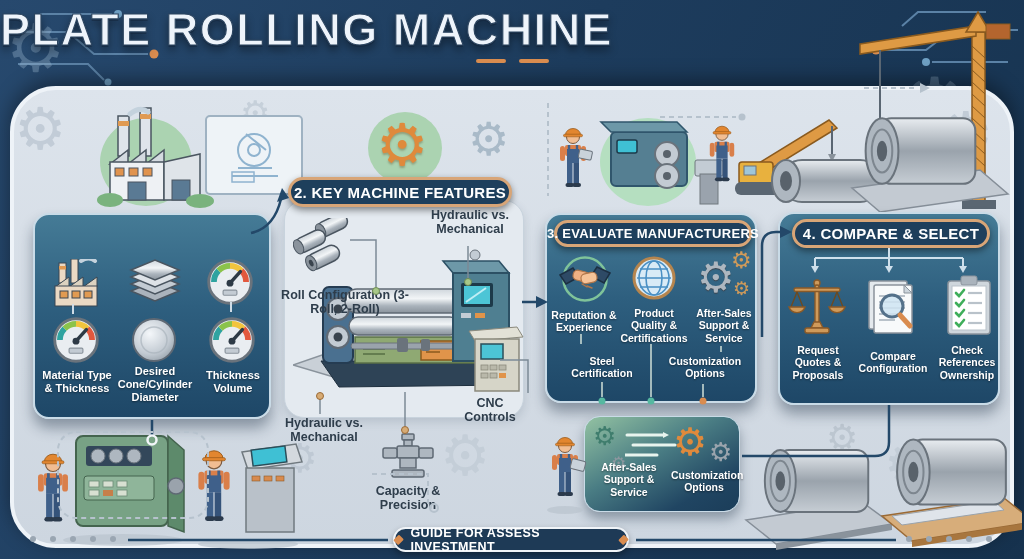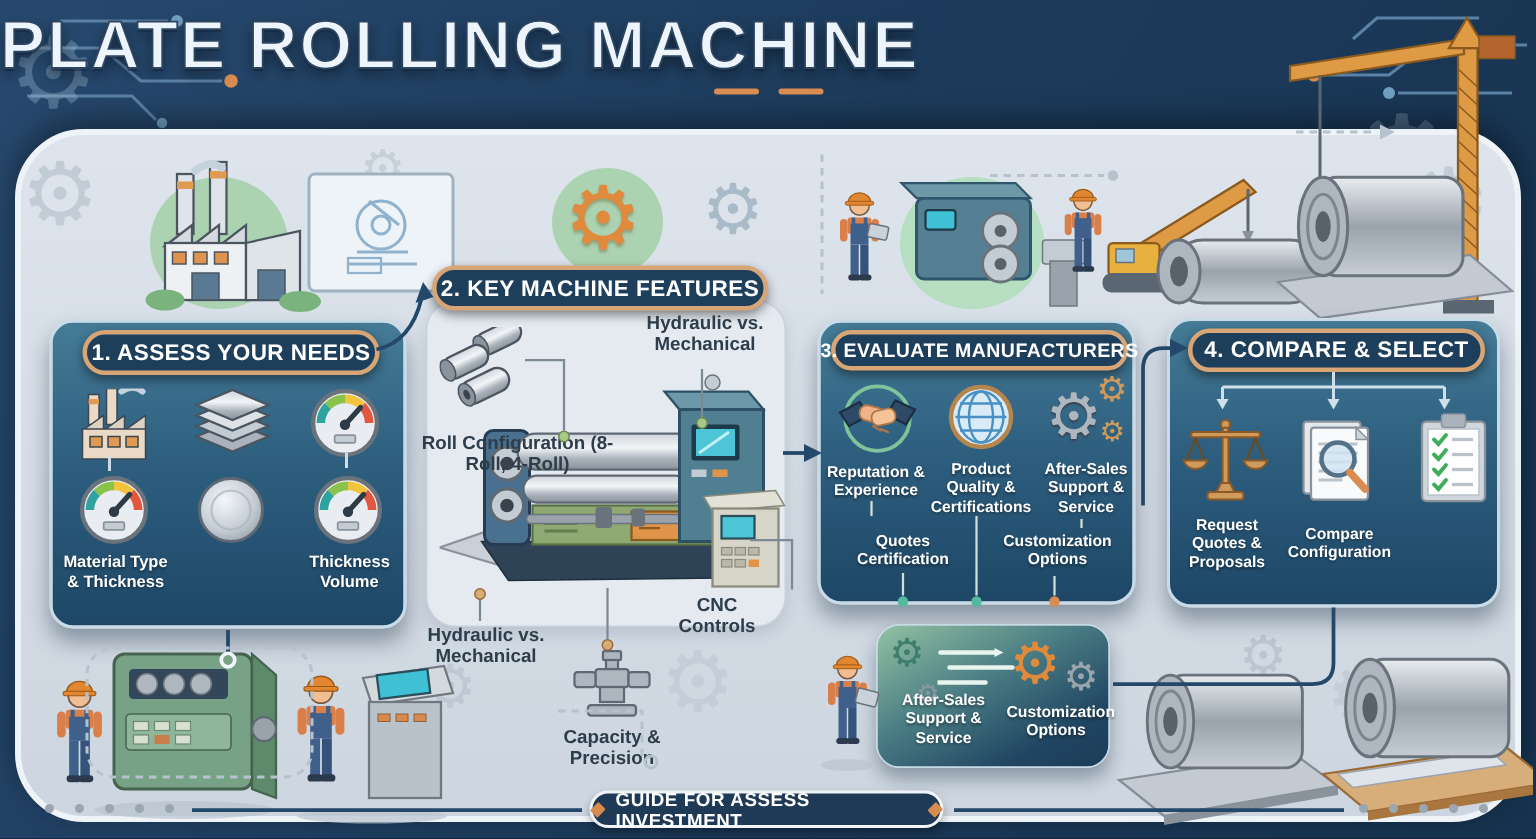--- a/index.html
+++ b/index.html
@@ -190,23 +190,20 @@
     <polygon points="128,10 140,30 116,30" fill="#de9a44" stroke="#8a5a1e" stroke-width="1.5"></polygon>
     <rect x="136" y="22" width="24" height="15" fill="#b4652e" stroke="#8a5a1e"></rect>
     <line x1="30" y1="48" x2="30" y2="118" stroke="#5a6672" stroke-width="2"></line>
     <path d="M26 118 h8 l-4 10 z" fill="#8a939c"></path>
     <rect x="112" y="198" width="34" height="9" fill="#5a6672"></rect>
     <polygon points="2,186 130,168 158,192 30,210" fill="#c3cad2" stroke="#858e98" stroke-width="1.5"></polygon>
     <use href="#coil" x="10" y="108" width="124" height="82"></use>
   </svg>
 
   <div class="card" style="left:33px;top:213px;width:238px;height:206px">
-    <div class="pill" style="left:20px;top:5px;width:198px;height:30px;font-size:15px">
-      <span>1. ASSESS YOUR NEEDS</span>
-    </div>
     <svg class="abs" style="left:16px;top:44px" width="54" height="50" viewBox="0 0 54 50">
       <rect x="8" y="4" width="7" height="20" fill="#ead9c4" stroke="#3a4652"></rect>
       <rect x="8" y="7" width="7" height="3.5" fill="#e09a52"></rect>
       <rect x="20" y="0" width="7" height="24" fill="#ead9c4" stroke="#3a4652"></rect>
       <path d="M30 2 q8 -5 14 0" stroke="#c4d2dd" stroke-width="4" fill="none" stroke-linecap="round"></path>
       <polygon points="4,28 18,18 18,28 32,18 32,28 46,18 46,28" fill="#dcd2c0" stroke="#3a4652"></polygon>
       <rect x="4" y="27" width="42" height="20" fill="#ead9c4" stroke="#3a4652"></rect>
       <rect x="9" y="32" width="8" height="7" fill="#e09a52" stroke="#3a4652"></rect>
       <rect x="21" y="32" width="8" height="7" fill="#e09a52" stroke="#3a4652"></rect>
       <rect x="33" y="32" width="8" height="7" fill="#e09a52" stroke="#3a4652"></rect>
@@ -245,20 +242,21 @@
       <circle cx="20" cy="20" r="18.5" fill="#e9edf1" stroke="#6a737c" stroke-width="2.5"></circle>
       <path d="M6 20 A14 14 0 0 1 10.1 10.1" stroke="#2fa3a0" stroke-width="5" fill="none"></path>
       <path d="M10.1 10.1 A14 14 0 0 1 20 6" stroke="#8bc34a" stroke-width="5" fill="none"></path>
       <path d="M20 6 A14 14 0 0 1 29.9 10.1" stroke="#f2c43d" stroke-width="5" fill="none"></path>
       <path d="M29.9 10.1 A14 14 0 0 1 34 20" stroke="#e2583e" stroke-width="5" fill="none"></path>
       <line x1="20" y1="21" x2="29" y2="11" stroke="#2e3a46" stroke-width="3" stroke-linecap="round"></line>
       <circle cx="20" cy="21" r="3" fill="#2e3a46"></circle>
       <rect x="14" y="27" width="12" height="4.5" rx="1" fill="#c3cbd3" stroke="#8a939c"></rect>
     </svg>
     <div class="wlabel" style="left:2px;top:154px;width:80px">Material Type &amp; Thickness</div>
+    <div class="wlabel" style="left:78px;top:150px;width:84px">Desired Cone/Cylinder Diameter</div>
     <div class="wlabel" style="left:160px;top:154px;width:76px">Thickness Volume</div>
   </div>
 
   <div class="s2panel"></div>
   <div class="pill" style="left:288px;top:177px;width:224px;height:30px;font-size:15px;z-index:5">
     <span>2. KEY MACHINE FEATURES</span>
   </div>
   <svg class="abs" style="left:293px;top:218px;z-index:4" width="58" height="56" viewBox="0 0 58 56">
     <g transform="translate(24,0) rotate(-26 15 9)">
       <rect x="0" y="0" width="32" height="15" rx="7.5" fill="url(#metal)" stroke="#4a5560" stroke-width="1.5"></rect>
@@ -267,21 +265,21 @@
     <g transform="translate(2,16) rotate(-26 15 9)">
       <rect x="0" y="0" width="32" height="15" rx="7.5" fill="url(#metal)" stroke="#4a5560" stroke-width="1.5"></rect>
       <ellipse cx="3" cy="7.5" rx="4.5" ry="7.5" fill="#8a939c" stroke="#4a5560"></ellipse>
     </g>
     <g transform="translate(14,32) rotate(-26 15 9)">
       <rect x="0" y="0" width="34" height="16" rx="8" fill="url(#metal)" stroke="#4a5560" stroke-width="1.5"></rect>
       <ellipse cx="3.5" cy="8" rx="5" ry="8" fill="#8a939c" stroke="#4a5560"></ellipse>
       <ellipse cx="3.5" cy="8" rx="2" ry="3.5" fill="#39434d"></ellipse>
     </g>
   </svg>
-  <div class="callout" style="left:280px;top:288px;width:130px;z-index:5">Roll Configuration (8-Roll, 4-Roll)</div>
+  <div class="callout" style="left:280px;top:288px;width:130px;z-index:5">Roll Configuration (3-Roll, 2-Roll)</div>
   <div class="callout" style="left:420px;top:208px;width:100px;z-index:5">Hydraulic vs. Mechanical</div>
   <svg class="abs" style="left:293px;top:243px;z-index:4" width="232" height="158" viewBox="0 0 232 158">
     <polygon points="0,122 58,102 112,116 54,138" fill="#c9d0d7" stroke="#8a939c" stroke-width="1.5"></polygon>
     <polygon points="28,118 198,118 216,142 46,144" fill="#2e4356" stroke="#1e2f3e"></polygon>
     <rect x="62" y="94" width="122" height="26" fill="#8fa973" stroke="#5a7047" stroke-width="1.5"></rect>
     <path d="M70 101 h22 M70 106 h22 M70 111 h22" stroke="#647d4f" stroke-width="2"></path>
     <rect x="128" y="98" width="36" height="19" fill="#e0944a" stroke="#8a5a1e" stroke-width="1.5"></rect>
     <path d="M133 104 h10 M133 109 h14" stroke="#8a5a1e" stroke-width="1.5"></path>
     <rect x="30" y="44" width="30" height="76" rx="6" fill="#4a7090" stroke="#253c52" stroke-width="2"></rect>
     <circle cx="45" cy="66" r="11" fill="#c3cbd3" stroke="#5f6974" stroke-width="2"></circle>
@@ -319,21 +317,21 @@
       <rect x="22" y="2" width="12" height="6" rx="1"></rect>
       <rect x="24" y="8" width="8" height="6"></rect>
       <rect x="17" y="14" width="22" height="12" rx="2"></rect>
       <rect x="3" y="16" width="14" height="10" rx="2"></rect>
       <rect x="39" y="16" width="14" height="10" rx="2"></rect>
       <rect x="20" y="26" width="16" height="10"></rect>
       <rect x="12" y="38" width="32" height="7" rx="2"></rect>
     </g>
   </svg>
   <div class="callout" style="left:352px;top:484px;width:112px">Capacity &amp; Precision</div>
-  <div class="callout" style="left:440px;top:396px;width:76px;z-index:5">CNC Controls</div>
+  <div class="callout" style="left:452px;top:396px;width:76px;z-index:5">CNC Controls</div>
 
   <div class="card" style="left:545px;top:213px;width:212px;height:190px">
     <div class="pill" style="left:7px;top:5px;width:198px;height:27px;font-size:13px">
       <span>3. EVALUATE MANUFACTURERS</span>
     </div>
     <svg class="abs" style="left:11px;top:40px" width="54" height="48" viewBox="0 0 54 48">
       <circle cx="27" cy="24" r="21.5" fill="none" stroke="#7fc39a" stroke-width="2.5"></circle>
       <polygon points="2,20 15,13 21,22 8,29" fill="#2e4a66" stroke="#1c2f42" stroke-width="1.5"></polygon>
       <polygon points="52,18 39,12 33,21 46,28" fill="#2e4a66" stroke="#1c2f42" stroke-width="1.5"></polygon>
       <rect x="15" y="16" width="16" height="10" rx="4.5" fill="#f0b184" stroke="#b0764a" stroke-width="1.2" transform="rotate(14 23 21)"></rect>
@@ -347,21 +345,21 @@
       <path d="M6 23 H40 M9 14 H37 M9 32 H37" stroke="#4a90c4" stroke-width="1.6"></path>
     </svg>
     <div class="abs" style="left:150px;top:34px;width:56px;height:52px">
       <span class="gear" style="left:0;top:8px;font-size:42px;color:#aeb7c0;text-shadow:0 1px 1px #39434d">⚙</span>
       <span class="gear" style="left:34px;top:0;font-size:23px;color:#cf9a5a">⚙</span>
       <span class="gear" style="left:36px;top:30px;font-size:19px;color:#cf9a5a">⚙</span>
     </div>
     <div class="wlabel" style="left:2px;top:94px;width:70px;font-size:10.5px">Reputation &amp; Experience</div>
     <div class="wlabel" style="left:72px;top:92px;width:70px;font-size:10.5px">Product Quality &amp; Certifications</div>
     <div class="wlabel" style="left:142px;top:92px;width:70px;font-size:10.5px">After-Sales Support &amp; Service</div>
-    <div class="wlabel" style="left:12px;top:140px;width:86px;font-size:10.5px">Quotes Certification</div>
+    <div class="wlabel" style="left:12px;top:140px;width:86px;font-size:10.5px">Steel Certification</div>
     <div class="wlabel" style="left:112px;top:140px;width:92px;font-size:10.5px">Customization Options</div>
   </div>
 
   <div class="card" style="left:778px;top:212px;width:222px;height:193px">
     <div class="pill" style="left:12px;top:5px;width:198px;height:29px;font-size:15px">
       <span>4. COMPARE &amp; SELECT</span>
     </div>
     <svg class="abs" style="left:8px;top:62px" width="58" height="60" viewBox="0 0 58 60">
       <g fill="#cf9a5a" stroke="#8a5a28" stroke-width="1.4">
         <circle cx="29" cy="7" r="3"></circle>
@@ -394,20 +392,21 @@
       </g>
       <g stroke="#b9c2ca" stroke-width="2.2">
         <line x1="22" y1="19" x2="36" y2="19"></line>
           <line x1="22" y1="29" x2="36" y2="29"></line>
         <line x1="22" y1="39" x2="36" y2="39"></line>
           <line x1="22" y1="49" x2="36" y2="49"></line>
       </g>
     </svg>
     <div class="wlabel" style="left:2px;top:130px;width:72px;font-size:10.5px">Request Quotes &amp; Proposals</div>
     <div class="wlabel" style="left:70px;top:136px;width:86px;font-size:10.5px">Compare Configuration</div>
+    <div class="wlabel" style="left:150px;top:130px;width:74px;font-size:10.5px">Check References Ownership</div>
   </div>
 
   <div class="service-card">
     <span class="gear" style="left:8px;top:6px;font-size:26px;color:#3f7d6d">⚙</span>
     <span class="gear" style="left:26px;top:38px;font-size:17px;color:#8d979f">⚙</span>
     <span class="gear" style="left:88px;top:6px;font-size:38px;color:#e08a3c">⚙</span>
     <span class="gear" style="left:124px;top:22px;font-size:26px;color:#9aa4ad">⚙</span>
     <svg class="abs" style="left:40px;top:14px" width="52" height="32" viewBox="0 0 52 32">
       <g stroke="#e8f4ee" stroke-width="3" stroke-linecap="round">
         <line x1="2" y1="4" x2="38" y2="4"></line>

